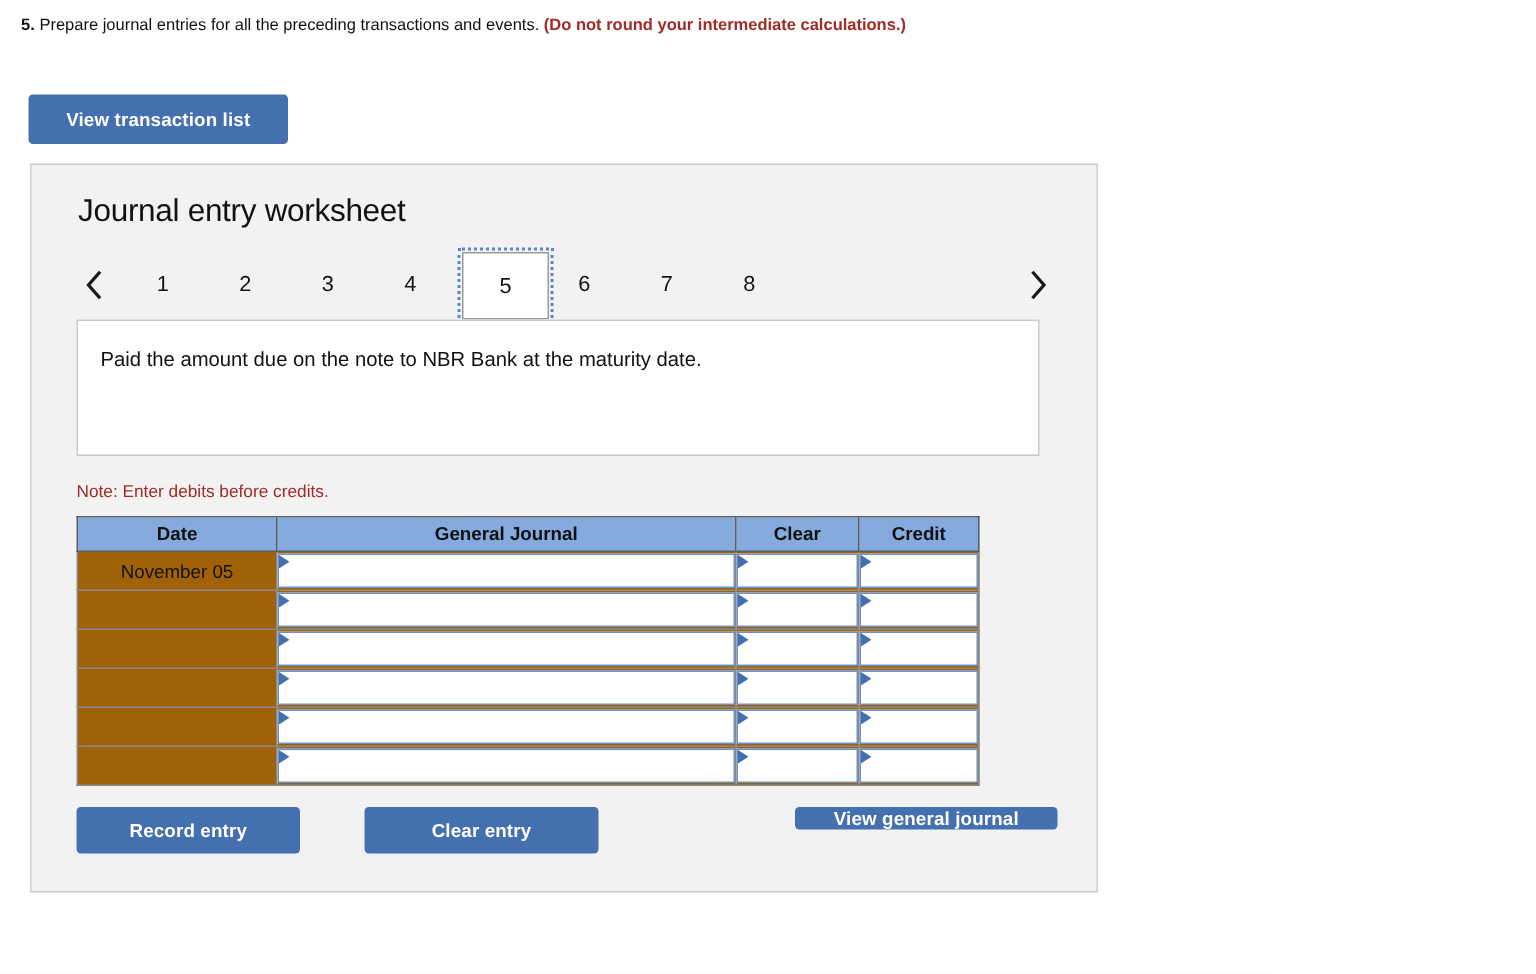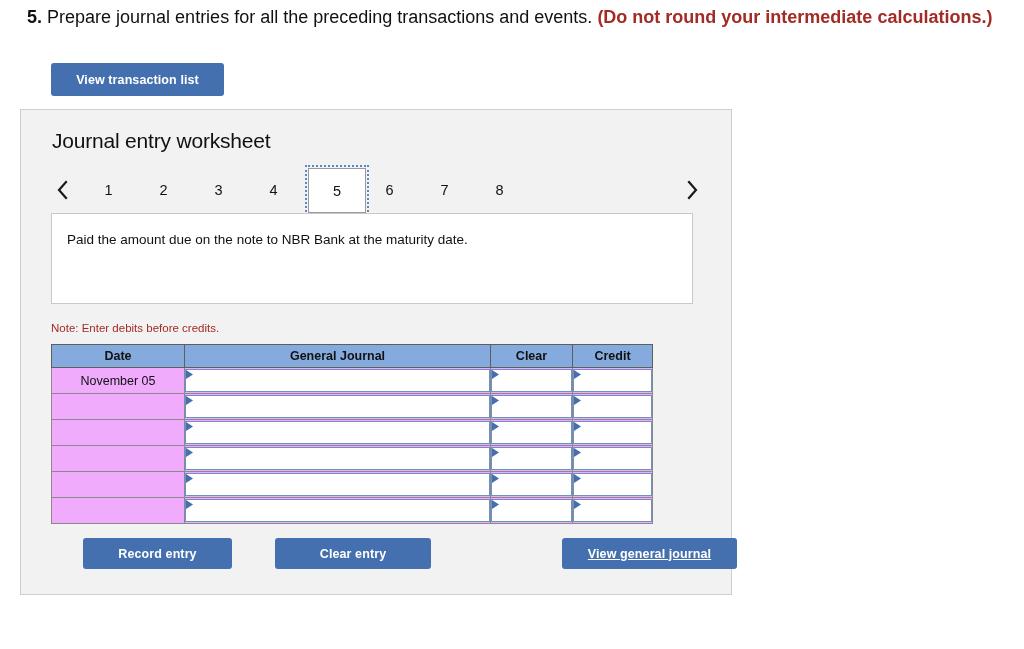--- a/index.html
+++ b/index.html
@@ -15,24 +15,23 @@
     color: #111111;
     -webkit-font-smoothing: antialiased;
     overflow: hidden;
   }
 
   
   .question-line {
     position: absolute;
     left: 14px;
     top: 8px;
-    font-size: 18px;
+    font-size: 11px;
     line-height: 19px;
     white-space: nowrap;
-    margin-left: 13px;
   }
   .q-num {
     font-weight: bold;
     color: #111111;
   }
   .q-text {
     color: #111111;
   }
   .q-note {
     font-weight: bold;
@@ -47,21 +46,20 @@
     background: #4570B0;
     color: #ffffff;
     border: none;
     border-radius: 3px;
     font-family: "Liberation Sans", sans-serif;
     font-weight: bold;
     font-size: 12.5px;
     letter-spacing: 0.1px;
     cursor: pointer;
     padding: 4px;
-    margin-left: 32px;
   }
   .btn-transaction-list {
     position: absolute;
     left: 19px;
     top: 63px;
     width: 173px;
     height: 33px;
   }
 
   
@@ -190,21 +188,21 @@
     font-weight: bold;
     color: #111111;
     height: 22px;
     padding: 0;
     text-align: center;
   }
   .jtable td {
     border: 1px solid #8A8A8A;
     padding: 0;
     height: 25px;
-    background: #f0abfc;
+    background: #a16207;
     vertical-align: middle;
   }
   .col-date { width: 133px; }
   .col-journal { width: 306px; }
   .col-debit { width: 82px; }
   .col-credit { width: 80px; }
 
   .date-cell {
     text-align: center;
     font-size: 12.5px;
@@ -254,22 +252,21 @@
     left: 222px;
     top: 428px;
     width: 156px;
     height: 31px;
   }
   .btn-viewjournal {
     position: absolute;
     left: 509px;
     top: 428px;
     width: 175px;
-    height: 31px;
-    text-decoration: underline;
+    height: 15px;
   }
 </style>
 </head>
 <body>
 
 <div class="question-line">
   <span class="q-num">5.</span><span class="q-text">&nbsp;</span><span class="q-text">Prepare journal entries for all the preceding transactions and events.</span><span class="q-text">&nbsp;</span><span class="q-note">(Do not round your intermediate calculations.)</span>
 </div>
 
 <button class="btn btn-transaction-list">View transaction list</button>

